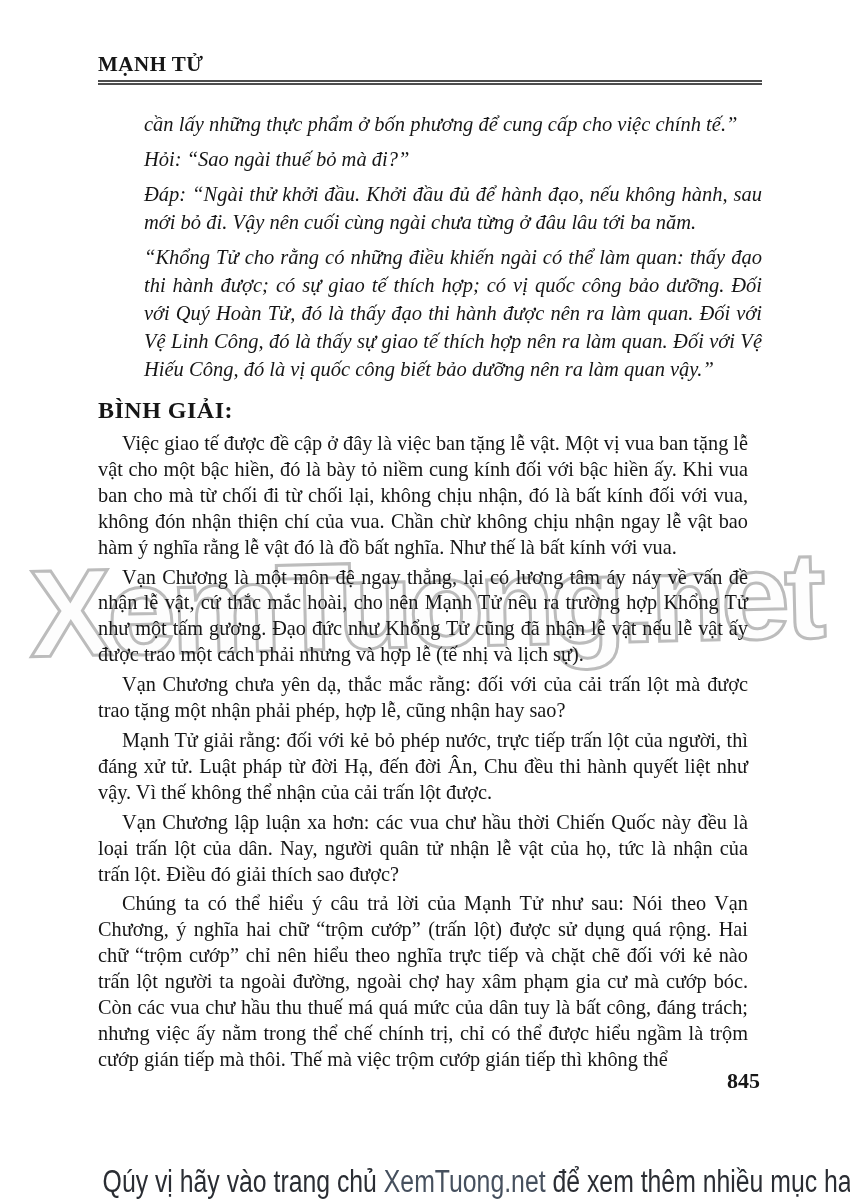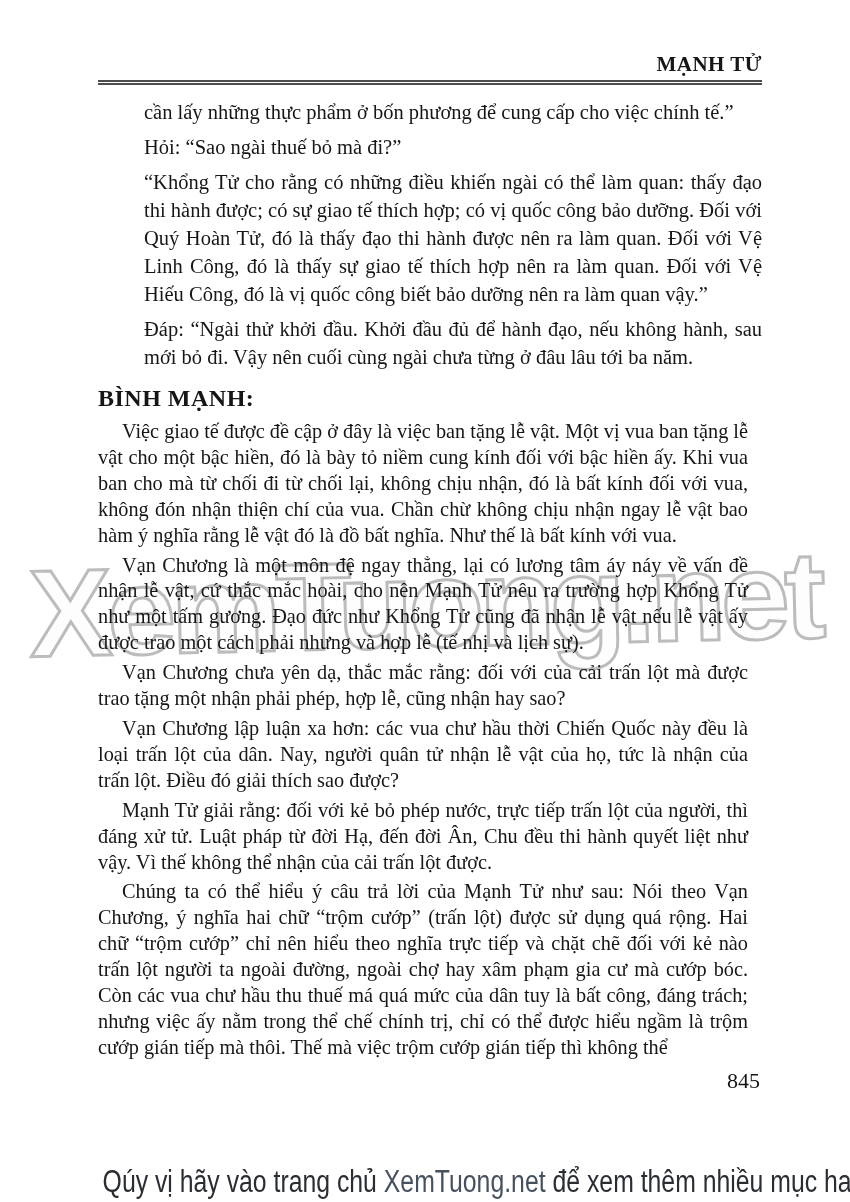--- a/index.html
+++ b/index.html
@@ -14,34 +14,35 @@
     color: #161616;
   }
   .content {
     position: absolute;
     left: 98px;
     top: 52px;
     width: 664px;
     z-index: 2;
   }
   .running-head {
-    text-align: right;
+    text-align: left;
     font-weight: bold;
     font-size: 21px;
     line-height: 24px;
     letter-spacing: 0.5px;
   }
   .header-rule {
     margin-top: 4px;
     border-top: 5px double #4d4d4d;
     height: 0;
   }
   .quote-block {
-    margin-top: 13px;
+    margin-top: 25px;
     margin-left: 46px;
+    font-style: italic;
     font-size: 20.5px;
     line-height: 28px;
   }
   .quote-block p {
     margin: 0 0 7px 0;
     text-align: justify;
   }
   .section-heading {
     margin-top: 12px;
     font-size: 24px;
@@ -71,21 +72,21 @@
     color: #fdfdfd;
     -webkit-text-stroke: 3px #bcbcbc;
     text-shadow: 0 0 1px #c8c8c8;
     pointer-events: none;
     user-select: none;
   }
   .page-number {
     position: absolute;
     top: 1068px;
     right: 90px;
-    font-weight: normal;
+    font-weight: bold;
     font-size: 22px;
     z-index: 2;
   }
   .footer {
     position: absolute;
     left: 0;
     right: 0;
     bottom: 2px;
     text-align: center;
     z-index: 2;
@@ -109,32 +110,32 @@
   <div class="watermark">XemTuong.net</div>
 
   <div class="content">
 
     <div class="running-head">MẠNH TỬ</div>
     <div class="header-rule"></div>
 
     <div class="quote-block">
       <p>cần lấy những thực phẩm ở bốn phương để cung cấp cho việc chính tế.”</p>
       <p>Hỏi: “Sao ngài thuế bỏ mà đi?”</p>
+      <p>Đáp: “Ngài thử khởi đầu. Khởi đầu đủ để hành đạo, nếu không hành, sau mới bỏ đi. Vậy nên cuối cùng ngài chưa từng ở đâu lâu tới ba năm.</p>
       <p>“Khổng Tử cho rằng có những điều khiến ngài có thể làm quan: thấy đạo thi hành được; có sự giao tế thích hợp; có vị quốc công bảo dưỡng. Đối với Quý Hoàn Tử, đó là thấy đạo thi hành được nên ra làm quan. Đối với Vệ Linh Công, đó là thấy sự giao tế thích hợp nên ra làm quan. Đối với Vệ Hiếu Công, đó là vị quốc công biết bảo dưỡng nên ra làm quan vậy.”</p>
-      <p>Đáp: “Ngài thử khởi đầu. Khởi đầu đủ để hành đạo, nếu không hành, sau mới bỏ đi. Vậy nên cuối cùng ngài chưa từng ở đâu lâu tới ba năm.</p>
     </div>
 
-    <div class="section-heading">BÌNH MẠNH:</div>
+    <div class="section-heading">BÌNH GIẢI:</div>
 
     <div class="body-text">
       <p>Việc giao tế được đề cập ở đây là việc ban tặng lễ vật. Một vị vua ban tặng lễ vật cho một bậc hiền, đó là bày tỏ niềm cung kính đối với bậc hiền ấy. Khi vua ban cho mà từ chối đi từ chối lại, không chịu nhận, đó là bất kính đối với vua, không đón nhận thiện chí của vua. Chần chừ không chịu nhận ngay lễ vật bao hàm ý nghĩa rằng lễ vật đó là đồ bất nghĩa. Như thế là bất kính với vua.</p>
       <p>Vạn Chương là một môn đệ ngay thẳng, lại có lương tâm áy náy về vấn đề nhận lễ vật, cứ thắc mắc hoài, cho nên Mạnh Tử nêu ra trường hợp Khổng Tử như một tấm gương. Đạo đức như Khổng Tử cũng đã nhận lễ vật nếu lễ vật ấy được trao một cách phải nhưng và hợp lễ (tế nhị và lịch sự).</p>
       <p>Vạn Chương chưa yên dạ, thắc mắc rằng: đối với của cải trấn lột mà được trao tặng một nhận phải phép, hợp lễ, cũng nhận hay sao?</p>
+      <p>Mạnh Tử giải rằng: đối với kẻ bỏ phép nước, trực tiếp trấn lột của người, thì đáng xử tử. Luật pháp từ đời Hạ, đến đời Ân, Chu đều thi hành quyết liệt như vậy. Vì thế không thể nhận của cải trấn lột được.</p>
       <p>Vạn Chương lập luận xa hơn: các vua chư hầu thời Chiến Quốc này đều là loại trấn lột của dân. Nay, người quân tử nhận lễ vật của họ, tức là nhận của trấn lột. Điều đó giải thích sao được?</p>
-      <p>Mạnh Tử giải rằng: đối với kẻ bỏ phép nước, trực tiếp trấn lột của người, thì đáng xử tử. Luật pháp từ đời Hạ, đến đời Ân, Chu đều thi hành quyết liệt như vậy. Vì thế không thể nhận của cải trấn lột được.</p>
       <p>Chúng ta có thể hiểu ý câu trả lời của Mạnh Tử như sau: Nói theo Vạn Chương, ý nghĩa hai chữ “trộm cướp” (trấn lột) được sử dụng quá rộng. Hai chữ “trộm cướp” chỉ nên hiểu theo nghĩa trực tiếp và chặt chẽ đối với kẻ nào trấn lột người ta ngoài đường, ngoài chợ hay xâm phạm gia cư mà cướp bóc. Còn các vua chư hầu thu thuế má quá mức của dân tuy là bất công, đáng trách; nhưng việc ấy nằm trong thể chế chính trị, chỉ có thể được hiểu ngầm là trộm cướp gián tiếp mà thôi. Thế mà việc trộm cướp gián tiếp thì không thể</p>
     </div>
 
   </div>
 
   <div class="page-number">845</div>
 
   <div class="footer">
     <span class="footer-inner"><span>Qúy vị hãy vào trang chủ </span><span class="footer-link">XemTuong.net</span><span> để xem thêm nhiều mục hay khác</span></span>
   </div>

